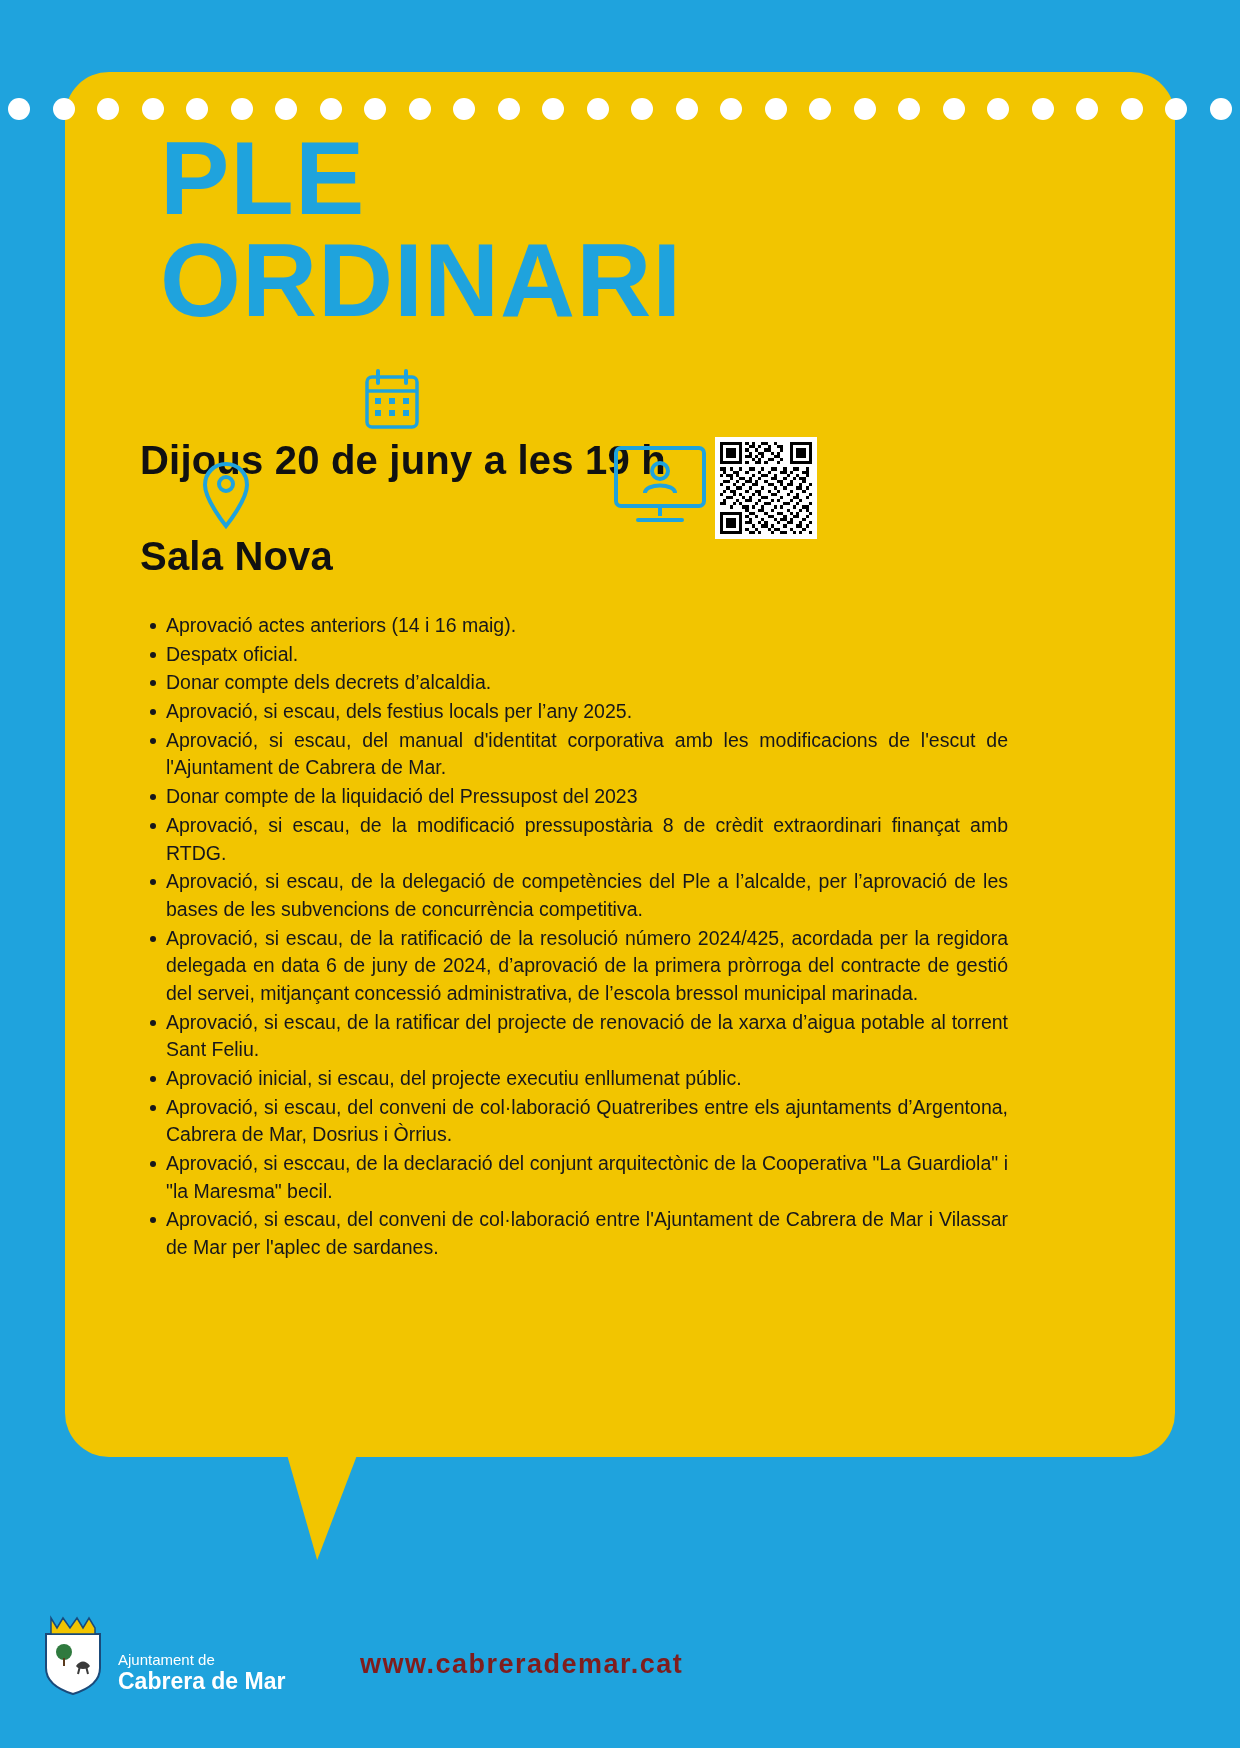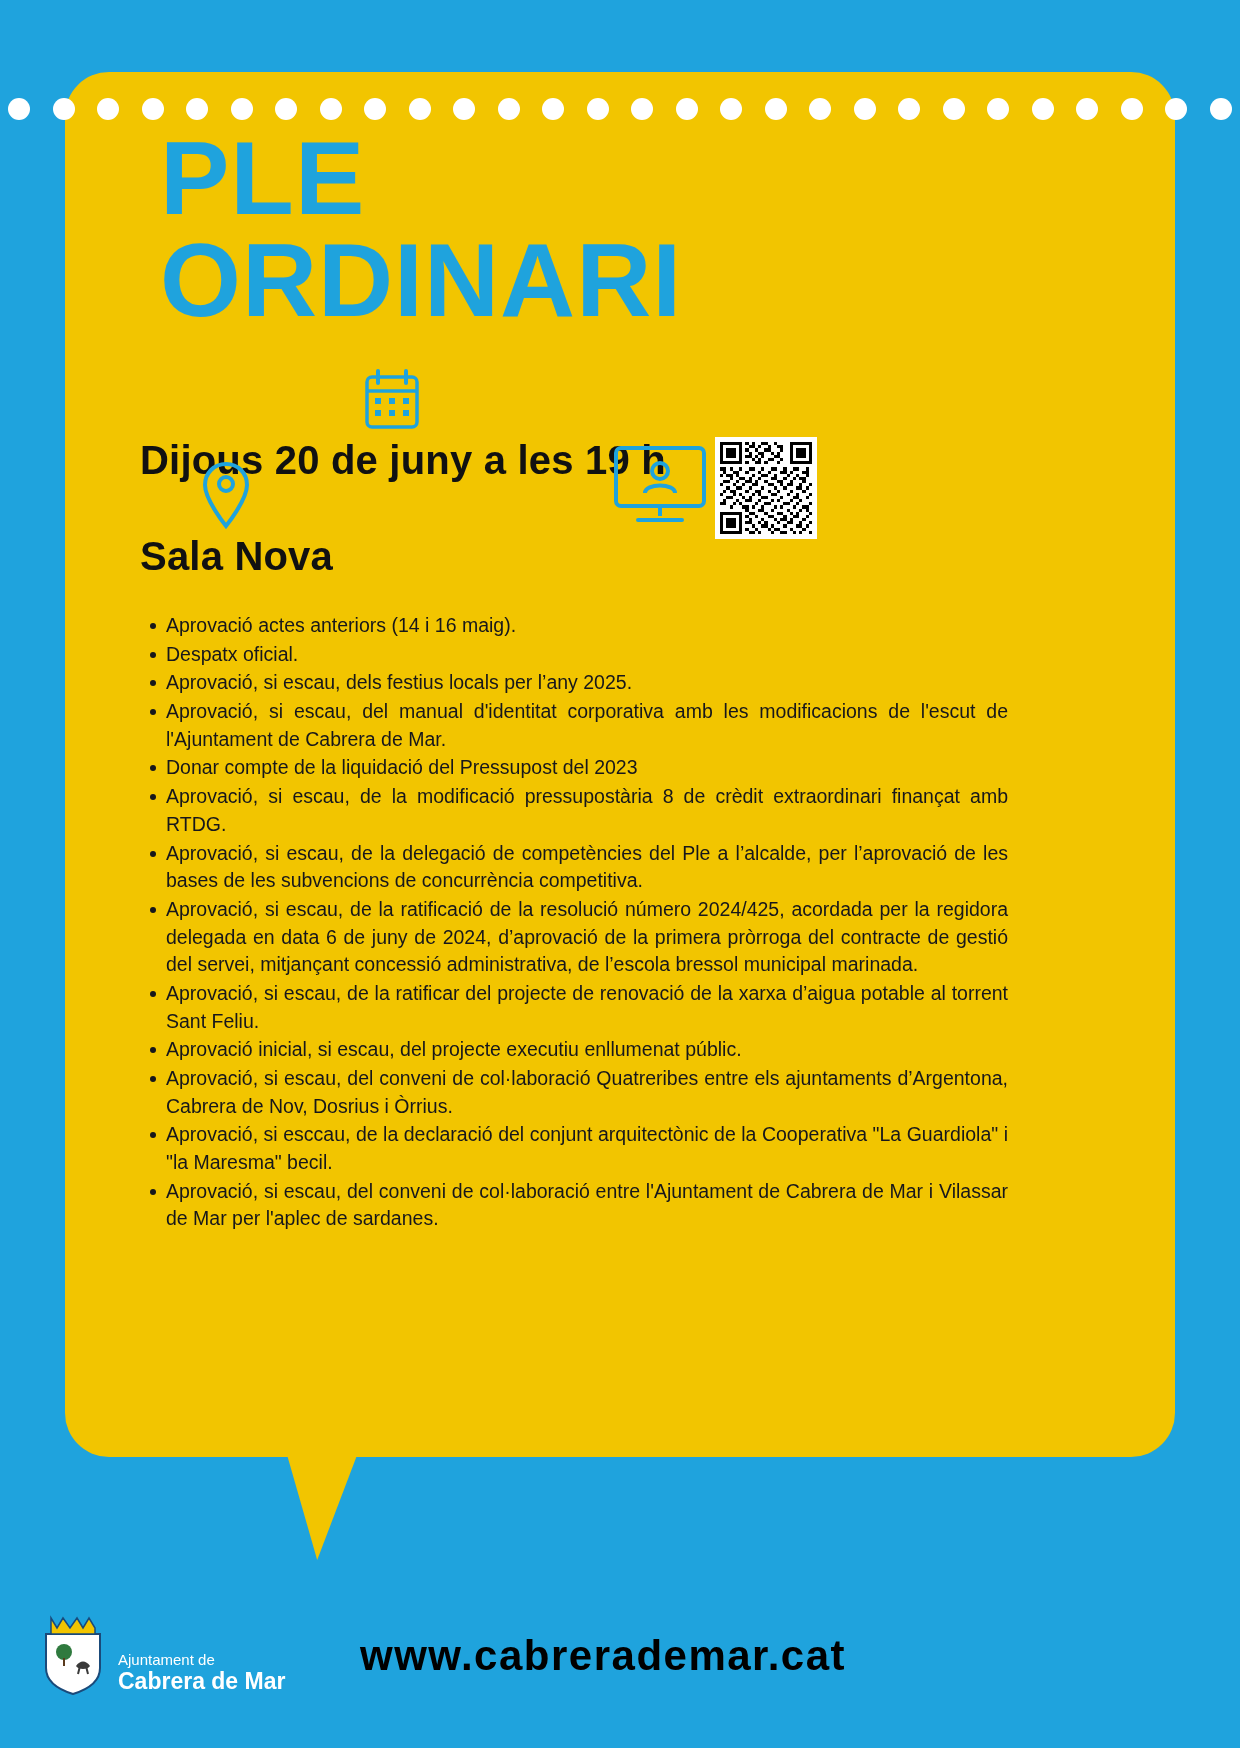--- a/index.html
+++ b/index.html
@@ -170,23 +170,23 @@
     display: block;
   }
   .crest-text .big {
     font-size: 23px;
     font-weight: bold;
     display: block;
   }
   .website {
     position: absolute;
     left: 360px; bottom: 68px;
-    font-size: 42px;
+    font-size: 27px;
     font-weight: bold;
-    color: #000000;
+    color: #7f1d1d;
     letter-spacing: 1.5px;
   }
 </style>
 </head>
 <body>
 
 <div class="poster">
 
   <div class="bubble-tail"></div>
   <div class="bubble"></div>
@@ -471,29 +471,30 @@
         <rect x="28" y="28" width="1" height="1"></rect>
       </g>
     </svg>
   </div>
 
 
   <div class="agenda">
     <ul>
       <li>Aprovació actes anteriors (14 i 16 maig).</li>
       <li>Despatx oficial.</li>
+      <li>Donar compte dels decrets d’alcaldia.</li>
       <li>Aprovació, si escau, dels festius locals per l’any 2025.</li>
       <li>Aprovació, si escau, del manual d'identitat corporativa amb les modificacions de l'escut de l'Ajuntament de Cabrera de Mar.</li>
       <li>Donar compte de la liquidació del Pressupost del 2023</li>
       <li>Aprovació, si escau, de la modificació pressupostària 8 de crèdit extraordinari finançat amb RTDG.</li>
       <li>Aprovació, si escau, de la delegació de competències del Ple a l’alcalde, per l’aprovació de les bases de les subvencions de concurrència competitiva.</li>
       <li>Aprovació, si escau, de la ratificació de la resolució número 2024/425, acordada per la regidora delegada en data 6 de juny de 2024, d’aprovació de la primera pròrroga del contracte de gestió del servei, mitjançant concessió administrativa, de l’escola bressol municipal marinada.</li>
       <li>Aprovació, si escau, de la ratificar del projecte de renovació de la xarxa d’aigua potable al torrent Sant Feliu.</li>
       <li>Aprovació inicial, si escau, del projecte executiu enllumenat públic.</li>
-      <li>Aprovació, si escau, del conveni de col·laboració Quatreribes entre els ajuntaments d’Argentona, Cabrera de Nov, Dosrius i Òrrius.</li>
+      <li>Aprovació, si escau, del conveni de col·laboració Quatreribes entre els ajuntaments d’Argentona, Cabrera de Mar, Dosrius i Òrrius.</li>
       <li>Aprovació, si esccau, de la declaració del conjunt arquitectònic de la Cooperativa "La Guardiola" i "la Maresma" becil.</li>
       <li>Aprovació, si escau, del conveni de col·laboració entre l'Ajuntament de Cabrera de Mar i Vilassar de Mar per l'aplec de sardanes.</li>
     </ul>
   </div>
 
   <div class="footer">
     <div class="crest">
       <span>
         <svg class="crest-shield" viewBox="0 0 66 84">
           <path d="M6 22 h54 v34 c0 14 -14 22 -27 26 C20 78 6 70 6 56 Z" fill="#ffffff" stroke="#1a4a7a" stroke-width="2"></path>

